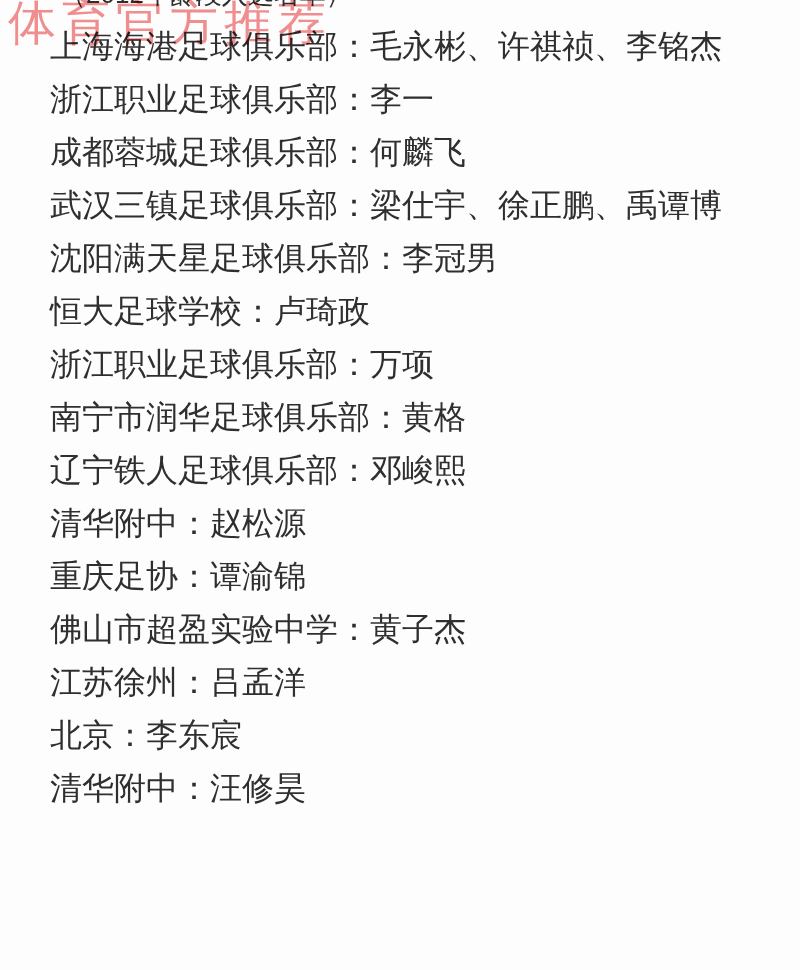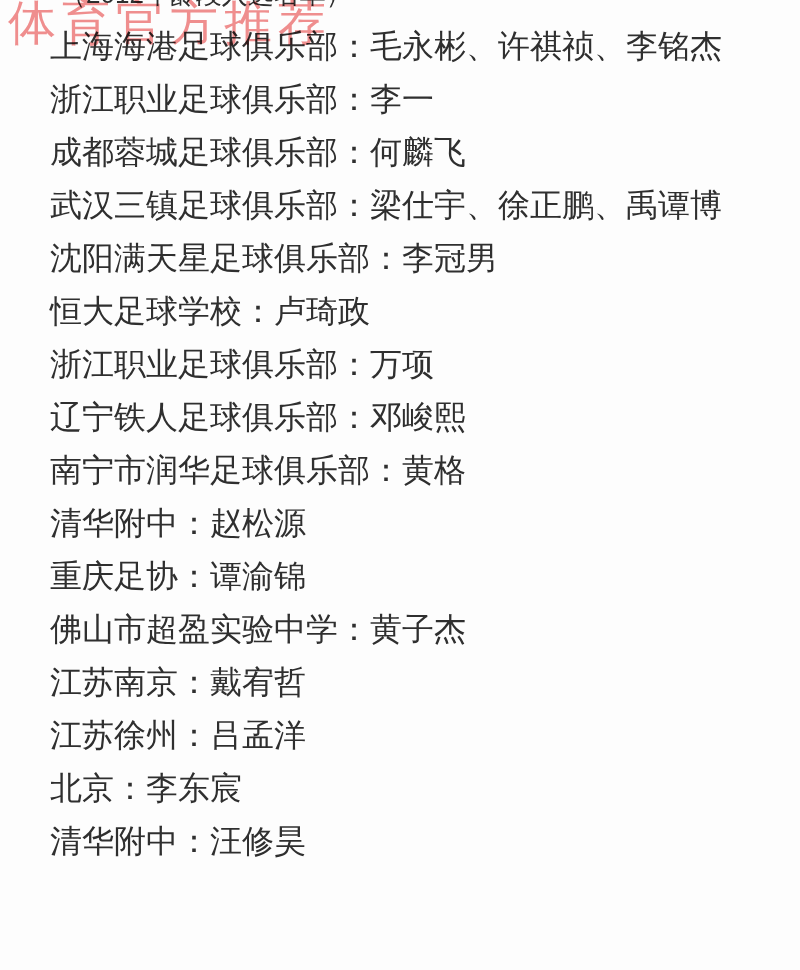--- a/index.html
+++ b/index.html
@@ -70,32 +70,31 @@
     <div class="row"><span class="org">成都蓉城足球俱乐部</span><span class="colon">：</span><span class="players">何麟飞</span></div>
 
     <div class="row"><span class="org">武汉三镇足球俱乐部</span><span class="colon">：</span><span class="players">梁仕宇、徐正鹏、禹谭博</span></div>
 
     <div class="row"><span class="org">沈阳满天星足球俱乐部</span><span class="colon">：</span><span class="players">李冠男</span></div>
 
     <div class="row"><span class="org">恒大足球学校</span><span class="colon">：</span><span class="players">卢琦政</span></div>
 
     <div class="row"><span class="org">浙江职业足球俱乐部</span><span class="colon">：</span><span class="players">万项</span></div>
 
+    <div class="row"><span class="org">南宁市润华足球俱乐部</span><span class="colon">：</span><span class="players">黄格</span></div>
+
     <div class="row"><span class="org">辽宁铁人足球俱乐部</span><span class="colon">：</span><span class="players">邓峻熙</span></div>
-
-    <div class="row"><span class="org">南宁市润华足球俱乐部</span><span class="colon">：</span><span class="players">黄格</span></div>
 
     <div class="row"><span class="org">清华附中</span><span class="colon">：</span><span class="players">赵松源</span></div>
 
     <div class="row"><span class="org">重庆足协</span><span class="colon">：</span><span class="players">谭渝锦</span></div>
 
     <div class="row"><span class="org">佛山市超盈实验中学</span><span class="colon">：</span><span class="players">黄子杰</span></div>
 
 
-    <div class="row"><span class="org">江苏南京</span><span class="colon">：</span><span class="players">戴宥哲</span></div>
 
     <div class="row"><span class="org">江苏徐州</span><span class="colon">：</span><span class="players">吕孟洋</span></div>
 
     <div class="row"><span class="org">北京</span><span class="colon">：</span><span class="players">李东宸</span></div>
 
     <div class="row"><span class="org">清华附中</span><span class="colon">：</span><span class="players">汪修昊</span></div>
   </div>
 
   <div class="watermark">体育官方推荐</div>
 

